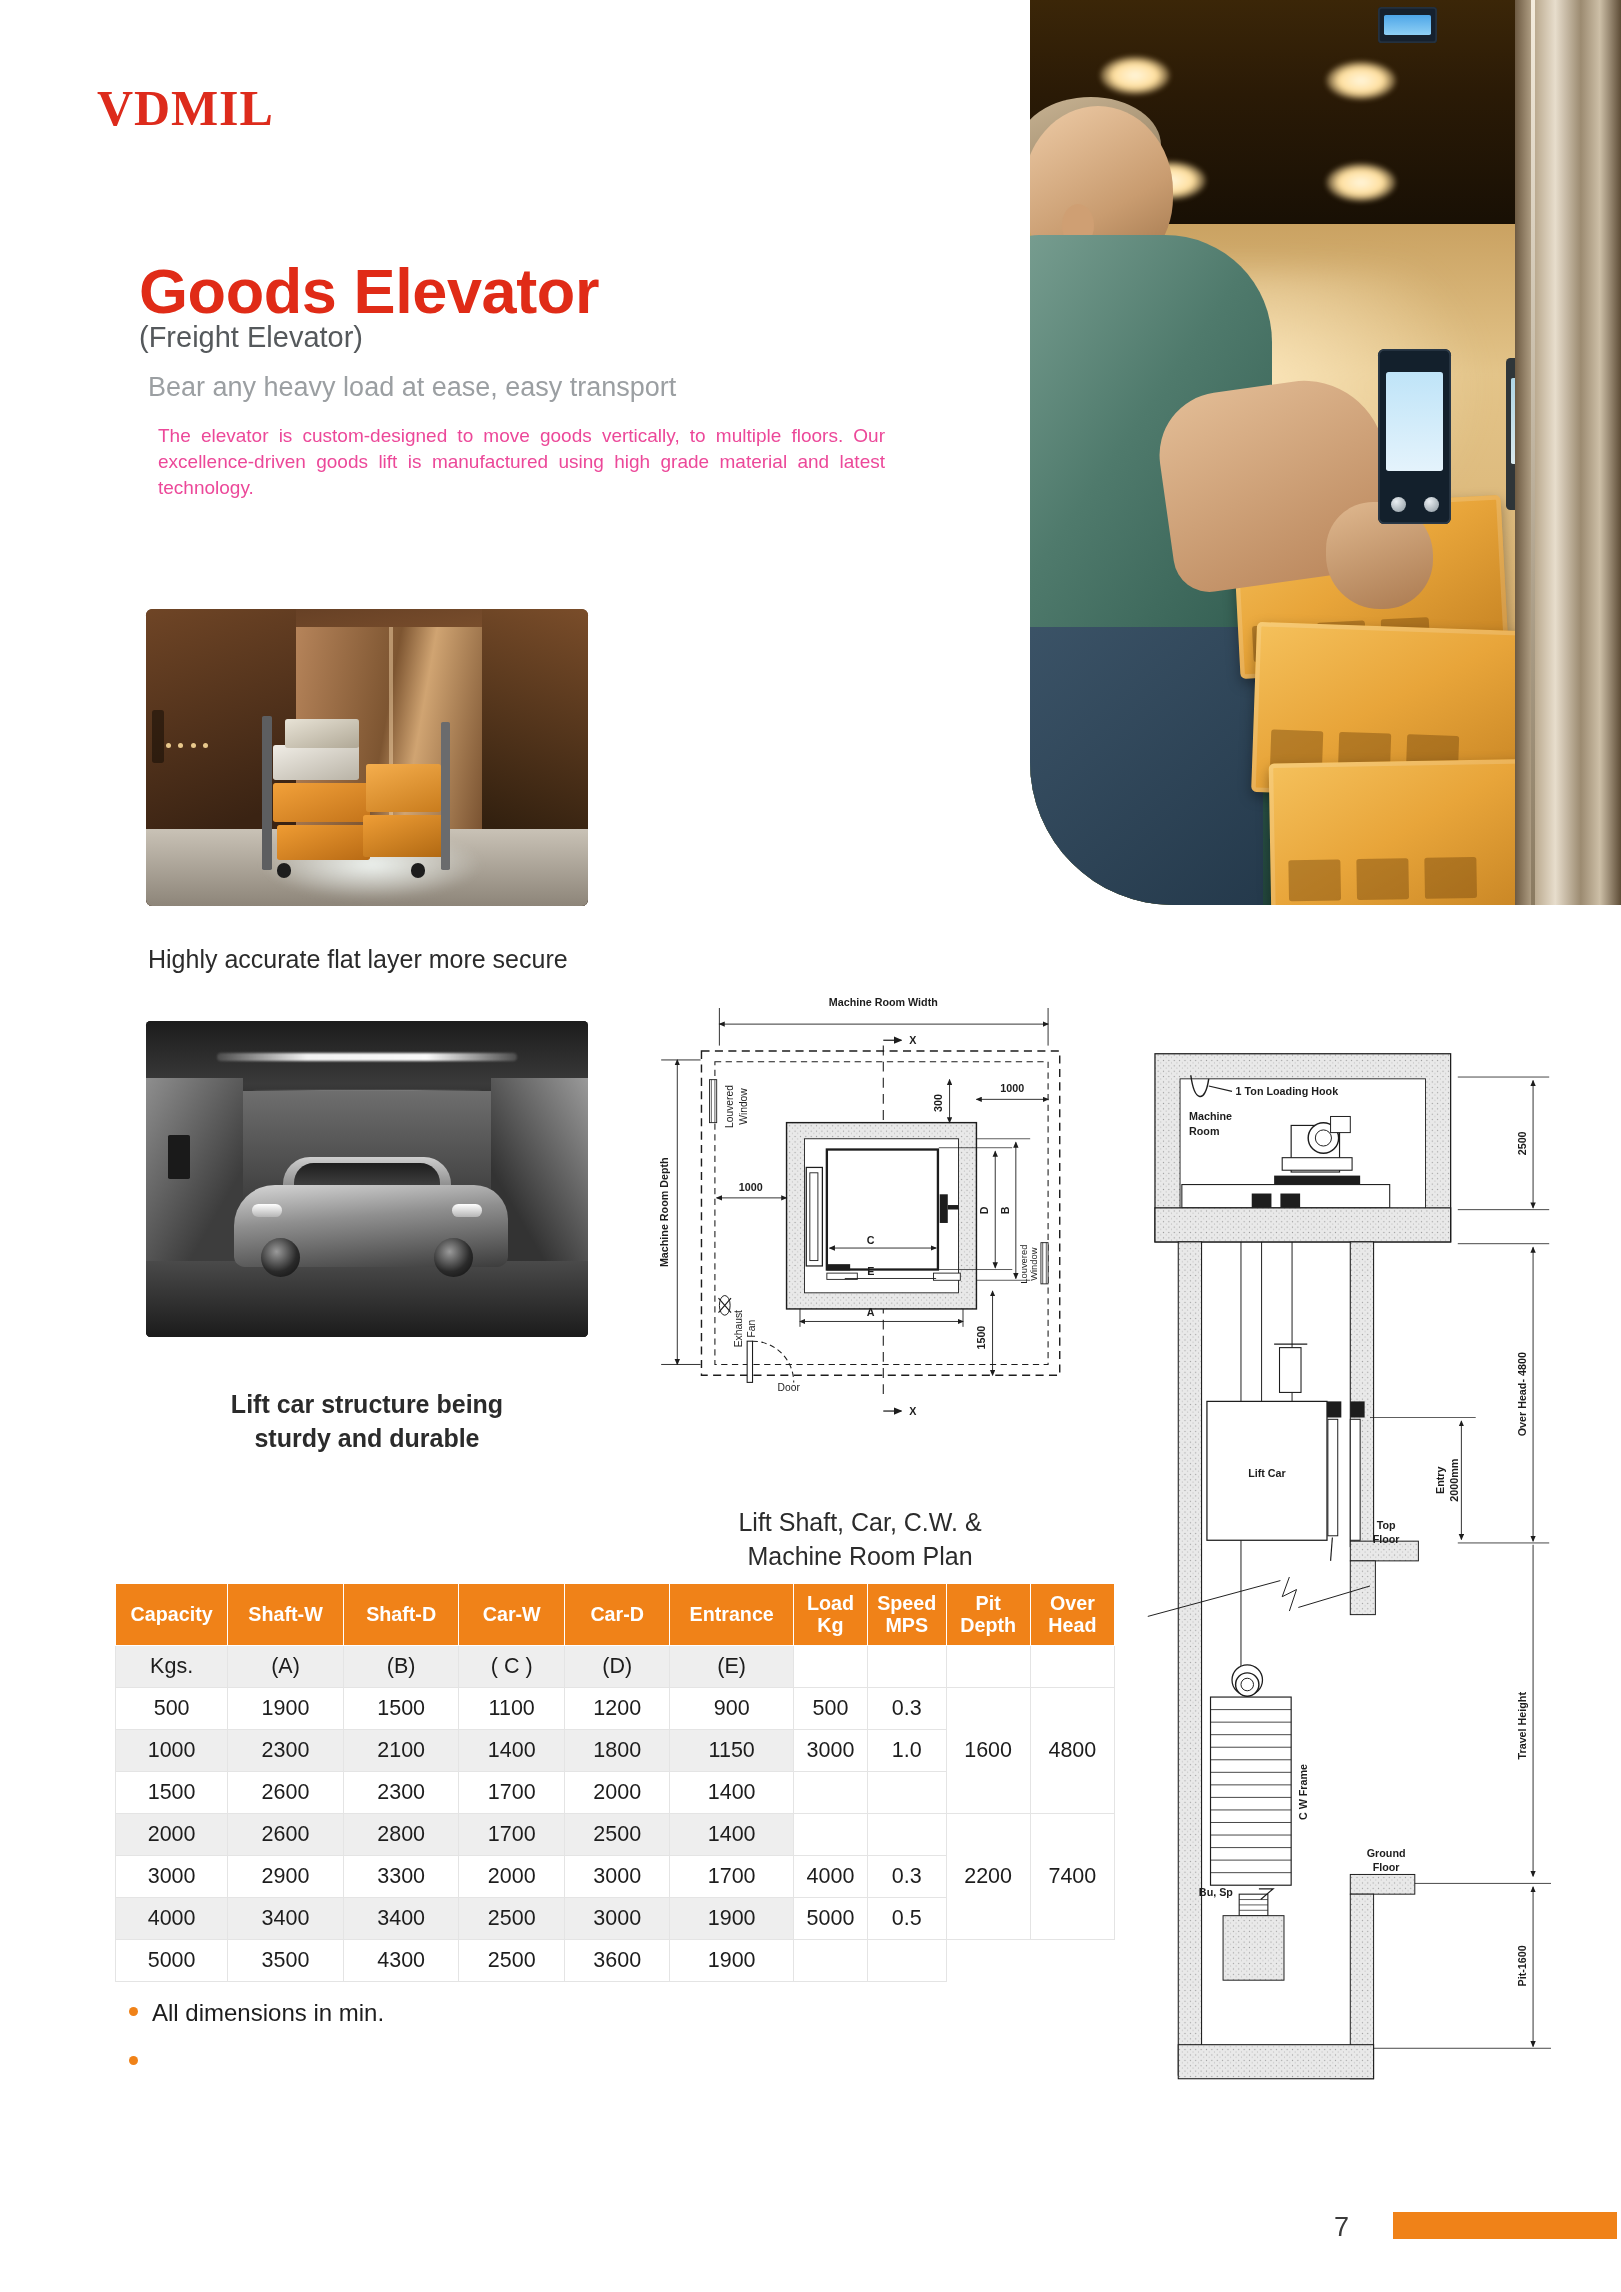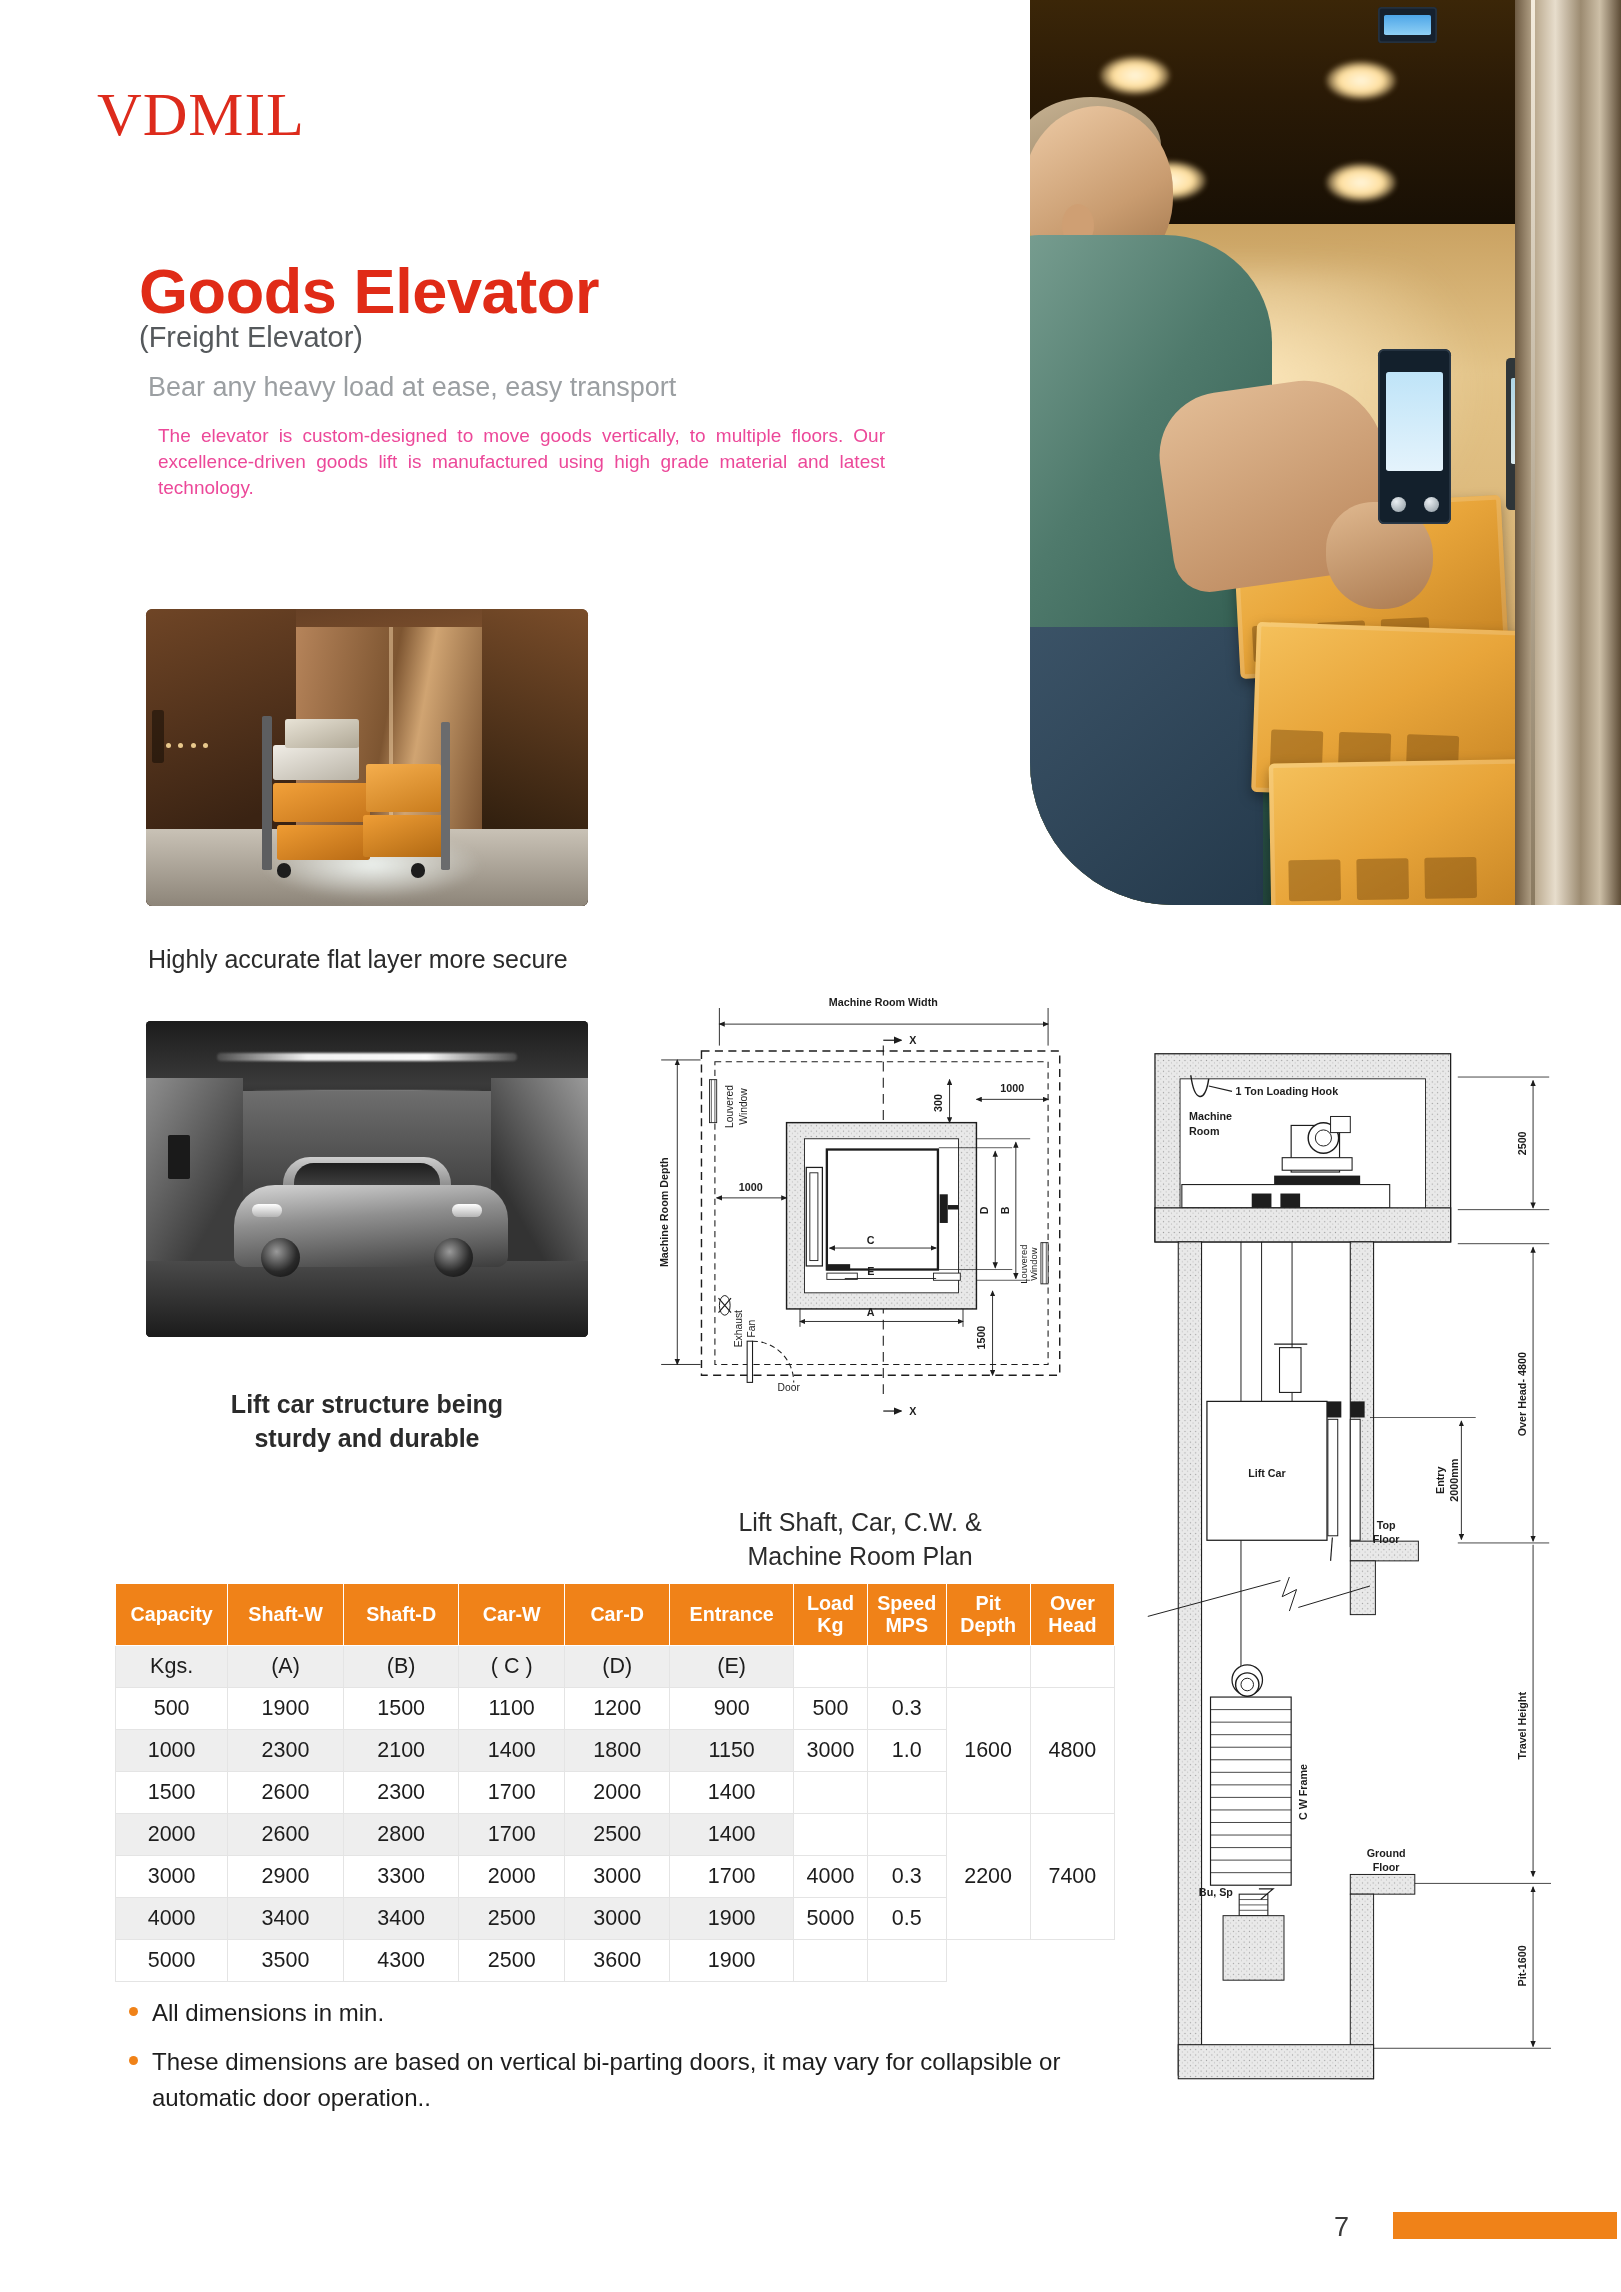--- a/index.html
+++ b/index.html
@@ -116,21 +116,21 @@
   .crate-b { left:224px; top:627px; width:296px; height:170px; transform:rotate(2deg); }
   .crate-c { left:240px; top:761px; width:296px; height:157px; transform:rotate(-1deg); }
   .crate-slot {
     position:absolute; background:rgba(120,74,14,.45); border-radius:2.7px;
   }
 
   
   .logo {
     position:absolute; left:97px; top:79px;
     font-family:"Liberation Serif", serif;
-    font-size:62px; font-weight:400; letter-spacing:0.9px;
+    font-size:50px; font-weight:700; letter-spacing:0.9px;
     color:#dd2b1c;
   }
 
   
   .title {
     position:absolute; left:139px; top:255px;
     font-size:63px; font-weight:700; color:#e02b17; letter-spacing:-0.4px;
   }
   .subtitle {
     position:absolute; left:139px; top:321px;
@@ -781,19 +781,18 @@
   </table>
 </div>
 
 <div class="notes">
   <div class="note">
     <span class="dot"></span>
     <span>All dimensions in min.</span>
   </div>
   <div class="note">
     <span class="dot"></span>
-    <span>These dimensions are based on vertical bi-parting doors, it may vary for collapsible or automatic door operation..</span>
   </div>
 </div>
 
 <div class="pageno">7</div>
 <div class="footbar"></div>
 
 
 </body></html>

